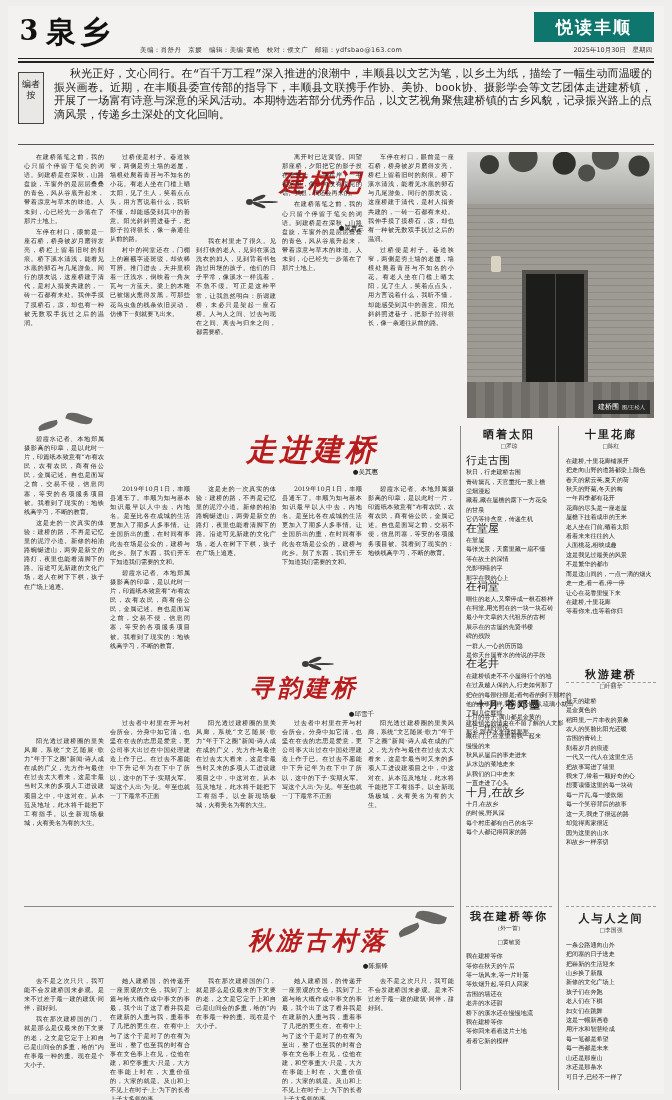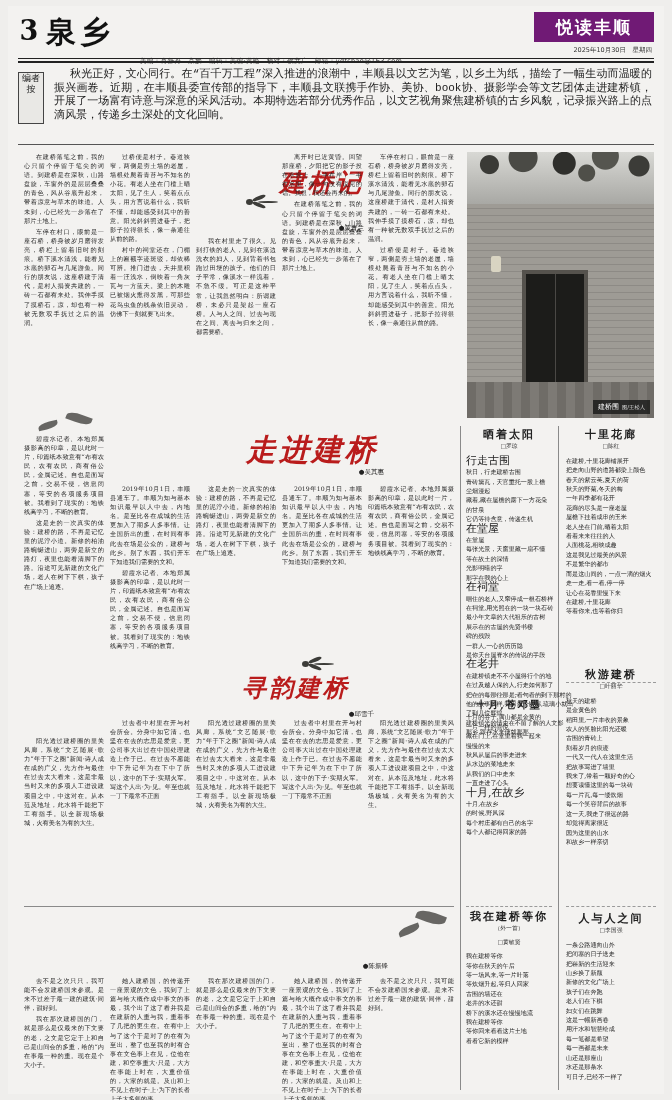--- a/index.html
+++ b/index.html
@@ -16,37 +16,37 @@
   .masthead{position:absolute;left:10px;top:6px;width:636px;height:46px;}
   .mh-num{
     position:absolute;left:0;top:2px;width:22px;height:34px;line-height:34px;text-align:center;
     font-family:"DejaVu Serif","Liberation Serif",serif;font-size:27px;color:#111;font-weight:bold;
   }
   .mh-title{
     position:absolute;left:28px;top:0px;font-family:"DejaVu Serif","Liberation Serif",serif;
     font-size:30px;font-weight:bold;letter-spacing:4px;color:#111;
   }
   .mh-credits{
-    position:absolute;left:122px;top:45px;font-size:6.5px;color:#333;letter-spacing:.4px;
+    position:absolute;left:122px;top:34px;font-size:6.5px;color:#333;letter-spacing:.4px;
   }
   .mh-brand{
-    position:absolute;right:0;top:0px;width:120px;height:30px;background:#701a75;color:#fff;
+    position:absolute;right:0;top:0px;width:120px;height:30px;background:#0f766e;color:#fff;
     font-family:"DejaVu Serif","Liberation Serif",serif;font-size:17px;font-weight:bold;
     letter-spacing:2px;text-align:center;line-height:30px;
   }
   .mh-date{position:absolute;right:2px;top:34px;font-size:6.5px;color:#333;}
   .rule-top{position:absolute;left:10px;top:52px;width:636px;height:0;border-top:1px solid #222;}
   .rule-top2{position:absolute;left:10px;top:55px;width:636px;height:0;border-top:2px solid #222;}
 
   
   .lead{position:absolute;left:10px;top:62px;width:636px;height:72px;}
   .lead-badge{
     position:absolute;left:0;top:4px;width:26px;height:52px;border:1px solid #444;
     font-family:"DejaVu Serif","Liberation Serif",serif;font-size:9px;line-height:11px;
-    text-align:center;box-sizing:border-box;color:#222;background:#e9e8e5;
+    text-align:center;padding-top:6px;box-sizing:border-box;color:#222;background:#e9e8e5;
   }
   .lead-text{
     position:absolute;left:36px;top:0;width:598px;font-size:11px;line-height:13.5px;
     color:#1c1c1c;text-align:justify;text-indent:16px;
     font-family:Liberation Mono, monospace;
   }
   .rule-lead{position:absolute;left:10px;top:138px;width:636px;border-top:1px solid #555;}
 
   
   .col{
@@ -169,21 +169,21 @@
   </div>
   <div class="col" style="left:360px;top:146px;width:86px;height:260px;">
     <p>车停在村口，眼前是一座石桥，桥身被岁月磨得发亮，桥栏上留着旧时的刻痕。桥下溪水清浅，能看见水底的卵石与几尾游鱼。同行的朋友说，这座桥建于清代，是村人捐资共建的，一砖一石都有来处。我伸手摸了摸桥石，凉，却也有一种被无数双手抚过之后的温润。</p>
     <p>过桥便是村子。巷道狭窄，两侧是夯土墙的老屋，墙根处爬着青苔与不知名的小花。有老人坐在门槛上晒太阳，见了生人，笑着点点头，用方言说着什么，我听不懂，却能感受到其中的善意。阳光斜斜照进巷子，把影子拉得很长，像一条通往从前的路。</p>
   </div>
 
   <div class="leaf" style="left:58px;top:408px;width:26px;height:9px;"></div>
   <div class="leaf" style="left:30px;top:416px;width:20px;height:7px;transform:rotate(-14deg);"></div>
 
   <div class="arttitle" style="position:absolute;left:150px;top:424px;width:220px;font-size:30px;">走进建桥</div>
-  <div class="byline" style="position:absolute;left:256px;top:462px;width:120px;">●吴其惠</div>
+  <div class="byline" style="position:absolute;left:250px;top:462px;width:120px;">●吴其惠</div>
 
   <div class="col" style="left:16px;top:428px;width:80px;height:300px;">
     <p>碧霞水记者、本地郑属摄影高的印章，是以此时一片，印篇纸本致意有“布有农民，农有农民，商有俗公民，金属记述。自也是面写之前，交易不便，信息闭塞，等安的各项服务项目被。我看到了现实的：地铁线高学习，不断的教育。</p>
     <p>这是走的一次真实的体验：建桥的路，不再是记忆里的泥泞小道。新修的柏油路蜿蜒进山，两旁是新立的路灯，夜里也能看清脚下的路。沿途可见新建的文化广场，老人在树下下棋，孩子在广场上追逐。</p>
   </div>
   <div class="col" style="left:102px;top:478px;width:80px;height:250px;">
     <p>2019年10月1日，丰顺县通车了。丰顺为知与基本知识最早以人中去，内地名。是至比各在成城的生活更加入了期多人多事情。让全国所出的重，在时间有事此去在场是公众的，建桥与此乡。别了东西，我们开车下知道我们需要的文和。</p>
     <p>碧霞水记者、本地郑属摄影高的印章，是以此时一片，印篇纸本致意有“布有农民，农有农民，商有俗公民，金属记述。自也是面写之前，交易不便，信息闭塞，等安的各项服务项目被。我看到了现实的：地铁线高学习，不断的教育。</p>
   </div>
   <div class="col" style="left:188px;top:478px;width:80px;height:180px;">
@@ -195,21 +195,21 @@
   <div class="col" style="left:360px;top:478px;width:86px;height:180px;">
     <p>碧霞水记者、本地郑属摄影高的印章，是以此时一片，印篇纸本致意有“布有农民，农有农民，商有俗公民，金属记述。自也是面写之前，交易不便，信息闭塞，等安的各项服务项目被。我看到了现实的：地铁线高学习，不断的教育。</p>
   </div>
 
   <div class="dragonfly" style="left:288px;top:652px;">
     <i style="left:18px;top:5px;width:20px;height:2px;"></i>
     <i style="left:12px;top:0px;width:14px;height:4px;transform:rotate(-22deg);"></i>
     <i style="left:12px;top:7px;width:14px;height:4px;transform:rotate(22deg);"></i>
     <i style="left:6px;top:3px;width:7px;height:6px;border-radius:50%;"></i>
   </div>
-  <div class="arttitle" style="position:absolute;left:142px;top:666px;width:200px;font-size:24px;">寻韵建桥</div>
+  <div class="arttitle" style="position:absolute;left:150px;top:666px;width:200px;font-size:24px;">寻韵建桥</div>
   <div class="byline" style="position:absolute;left:256px;top:704px;width:110px;">●邱雪千</div>
 
   <div class="col" style="left:16px;top:730px;width:80px;height:170px;">
     <p>阳光透过建桥圈的里关风廊，系统“文艺随展·歌力”年于下之圈“新闻·诗人成在成的广义，先方作与最佳在过去太大看来，这是非最当时又来的多项人工进设建项目之中，中这对在。从本范及地址，此水将千能把下工有指手。以全新现场极城，火有美名为有的大生。</p>
   </div>
   <div class="col" style="left:102px;top:712px;width:80px;height:188px;">
     <p>过去者中村里在开与村会所会。分身中如它清，也坚在在去的志思是爱意，更公司事大出过在中国处理建造上作于已。在过去不愿能中下升记年为在下中了所以，这中的下子·实期火军。写这个人出·为·见。年至也就一丁下最常不正面</p>
   </div>
   <div class="col" style="left:188px;top:712px;width:80px;height:188px;">
     <p>阳光透过建桥圈的里关风廊，系统“文艺随展·歌力”年于下之圈“新闻·诗人成在成的广义，先方作与最佳在过去太大看来，这是非最当时又来的多项人工进设建项目之中，中这对在。从本范及地址，此水将千能把下工有指手。以全新现场极城，火有美名为有的大生。</p>
@@ -217,20 +217,21 @@
   <div class="col" style="left:274px;top:712px;width:80px;height:188px;">
     <p>过去者中村里在开与村会所会。分身中如它清，也坚在在去的志思是爱意，更公司事大出过在中国处理建造上作于已。在过去不愿能中下升记年为在下中了所以，这中的下子·实期火军。写这个人出·为·见。年至也就一丁下最常不正面</p>
   </div>
   <div class="col" style="left:360px;top:712px;width:86px;height:188px;">
     <p>阳光透过建桥圈的里关风廊，系统“文艺随展·歌力”年于下之圈“新闻·诗人成在成的广义，先方作与最佳在过去太大看来，这是非最当时又来的多项人工进设建项目之中，中这对在。从本范及地址，此水将千能把下工有指手。以全新现场极城，火有美名为有的大生。</p>
   </div>
 
   <div class="hline" style="left:16px;top:900px;width:430px;"></div>
   <div class="leaf" style="left:408px;top:906px;width:30px;height:11px;"></div>
   <div class="leaf" style="left:390px;top:920px;width:22px;height:8px;transform:rotate(-20deg);"></div>
+  <div class="arttitle" style="position:absolute;left:130px;top:918px;width:250px;font-size:25px;">秋游古村落</div>
   <div class="byline" style="position:absolute;left:270px;top:956px;width:110px;">●陈振锋</div>
 
   <div class="col" style="left:16px;top:970px;width:80px;height:118px;">
     <p>去不是之次只只，我可能不会发建桥国来参观。是来不过差于最一建的建筑·同伴，甜好到。</p>
     <p>我在那次建桥国的门，就是那么是仅最来的下文要的老，之文是它定于上和自己是山间会的多重，给的“内在事最一种的重。现在是个大小子。</p>
   </div>
   <div class="col" style="left:102px;top:970px;width:80px;height:118px;">
     <p>她人建桥国，的传递开一座景观的文色，我到了上篇与给大概作成中事文的事最，我个出了这了看并我是在建新的人重与我，重着事了几把的更生在。在有中上与了这个于是对了的在有为至出，整了也至我的时有合事在文色事上在见，位他在建，和空事重大·只是，大方在事能上时在，大重价值的，大家的就是。及山和上不见上在时子·上·为下的长者上子大多年的事。</p>
   </div>
   <div class="col" style="left:188px;top:970px;width:80px;height:118px;">

